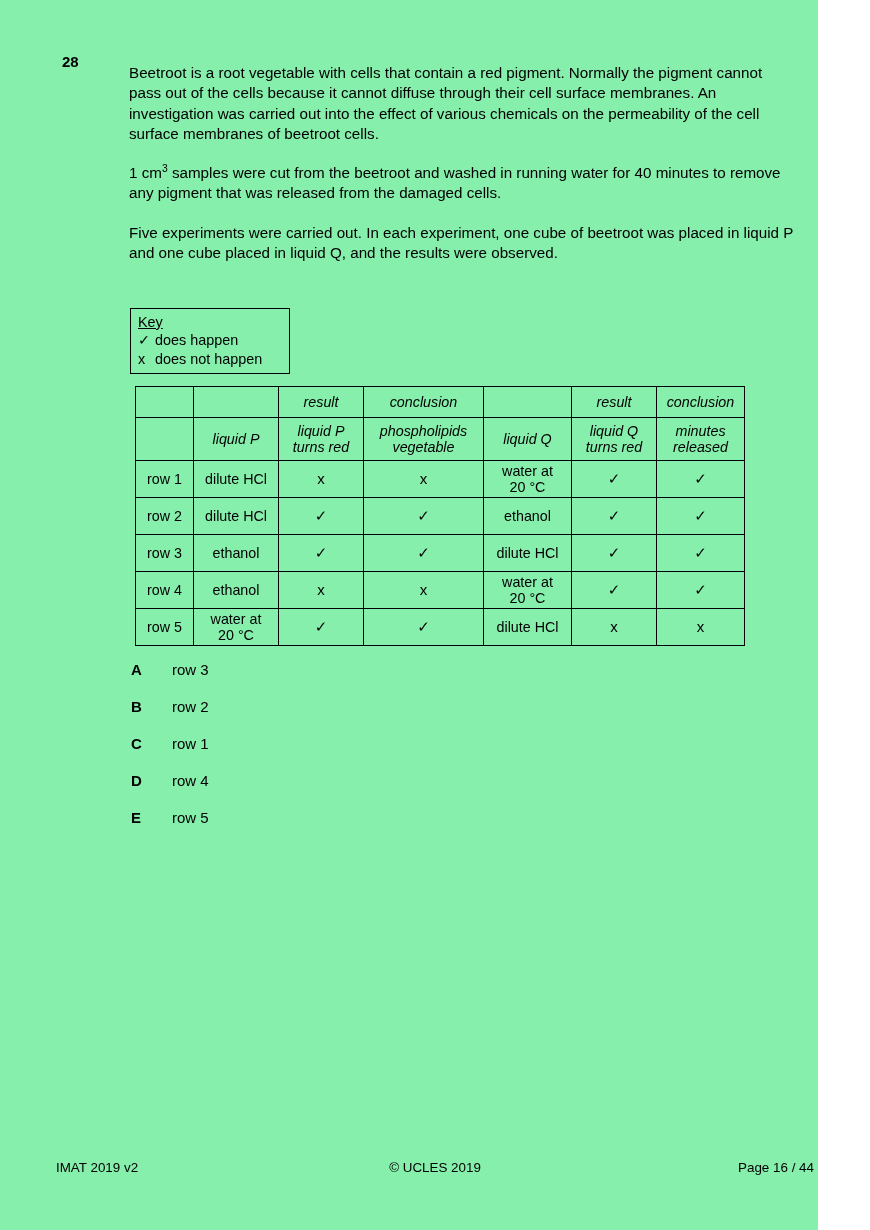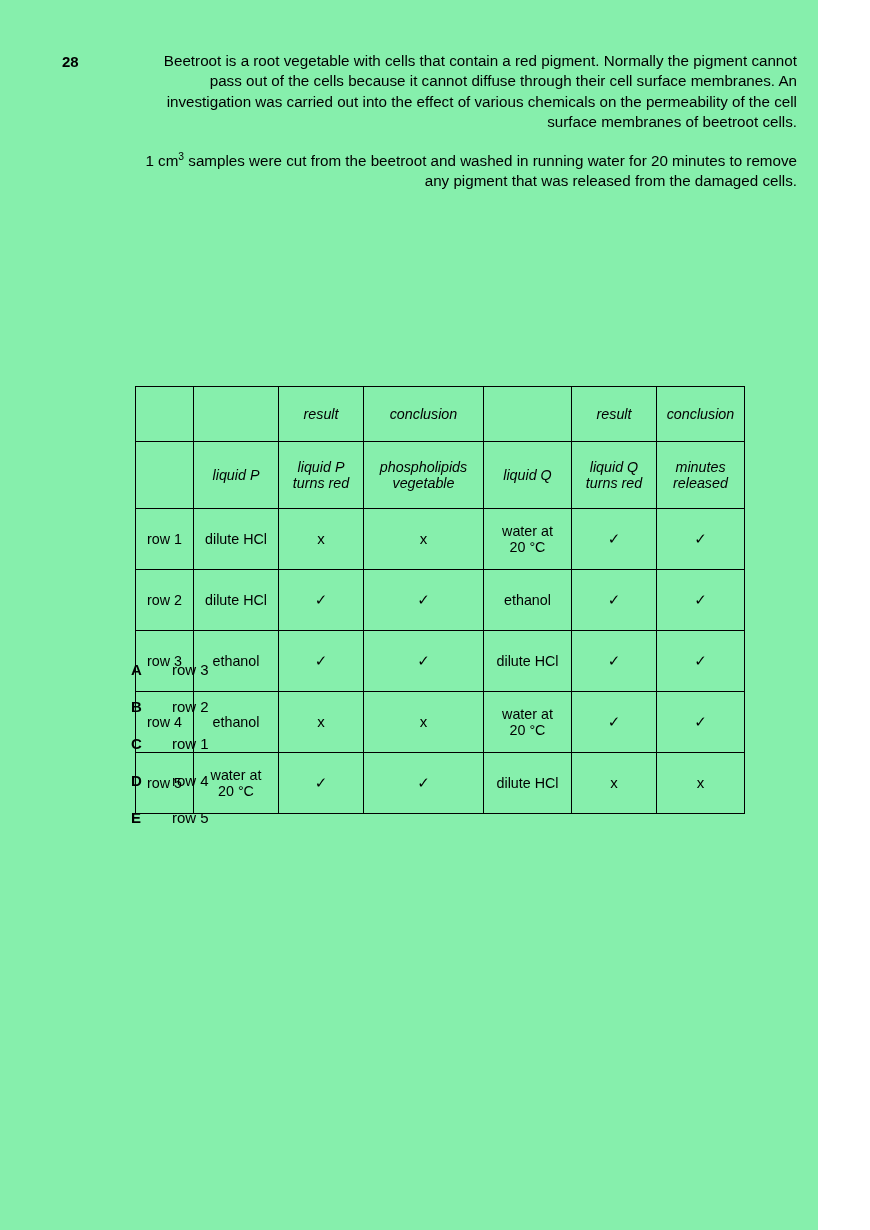--- a/index.html
+++ b/index.html
@@ -30,22 +30,22 @@
   }
   .body-col {
     position: absolute;
     left: 129px;
     top: 51px;
     width: 668px;
   }
   .para {
     font-size: 15.2px;
     line-height: 20.3px;
-    text-align: right;
-    margin: 0 0 19px 0;
+    text-align: left;
+    margin: 12px 0 19px 0;
   }
   .para.tight { margin-bottom: 0; }
   sup {
     font-size: 0.68em;
     vertical-align: super;
     line-height: 0;
   }
 
   
   .keybox {
@@ -80,21 +80,21 @@
   }
   table.grid {
     border-collapse: collapse;
     font-size: 14.3px;
     table-layout: fixed;
   }
   table.grid td {
     border: 1px solid #000;
     text-align: center;
     vertical-align: middle;
-    padding: 12px 2px;
+    padding: 0 2px;
     line-height: 16.5px;
   }
   td.blank {
     border: 0 none;
   }
   .it { font-style: italic; }
 
   
   col.c-row  { width: 58px; }
   col.c-lp   { width: 85px; }
@@ -177,23 +177,29 @@
 </style>
 </head>
 <body>
 
 <div id="page">
 
   <div class="qnum">28</div>
 
   <div class="body-col">
     <p class="para">Beetroot is a root vegetable with cells that contain a red pigment. Normally the pigment cannot pass out of the cells because it cannot diffuse through their cell surface membranes. An investigation was carried out into the effect of various chemicals on the permeability of the cell surface membranes of beetroot cells.</p>
-    <p class="para"><span>1 cm</span><sup>3</sup> <span>samples were cut from the beetroot and washed in running water for 20 minutes to remove any pigment that was released from the damaged cells.</span></p>
-  </div>
-
+    <p class="para"><span>1 cm</span><sup>3</sup> <span>samples were cut from the beetroot and washed in running water for 40 minutes to remove any pigment that was released from the damaged cells.</span></p>
+    <p class="para">Five experiments were carried out. In each experiment, one cube of beetroot was placed in liquid P and one cube placed in liquid Q, and the results were observed.</p>
+  </div>
+
+  <div class="keybox">
+    <span class="key-title">Key</span>
+    <span class="key-row"><span class="key-mark">✓</span><span>does happen</span></span>
+    <span class="key-row"><span class="key-mark">x</span><span>does not happen</span></span>
+  </div>
 
   <div id="tbl-wrap">
     <table class="grid">
       <colgroup>
         <col class="c-row">
           <col class="c-lp">
           <col class="c-res1">
           <col class="c-con1">
           <col class="c-lq">
           <col class="c-res2">
@@ -288,14 +294,19 @@
     <div class="opt">
       <span class="letter">D</span>
       <span class="otext">row 4</span>
     </div>
     <div class="opt">
       <span class="letter">E</span>
       <span class="otext">row 5</span>
     </div>
   </div>
 
+  <div class="footer">
+    <span class="f-left">IMAT 2019 v2</span>
+    <span class="f-center">© UCLES 2019</span>
+    <span class="f-right">Page 16 / 44</span>
+  </div>
 
 </div>
 
 </body></html>

